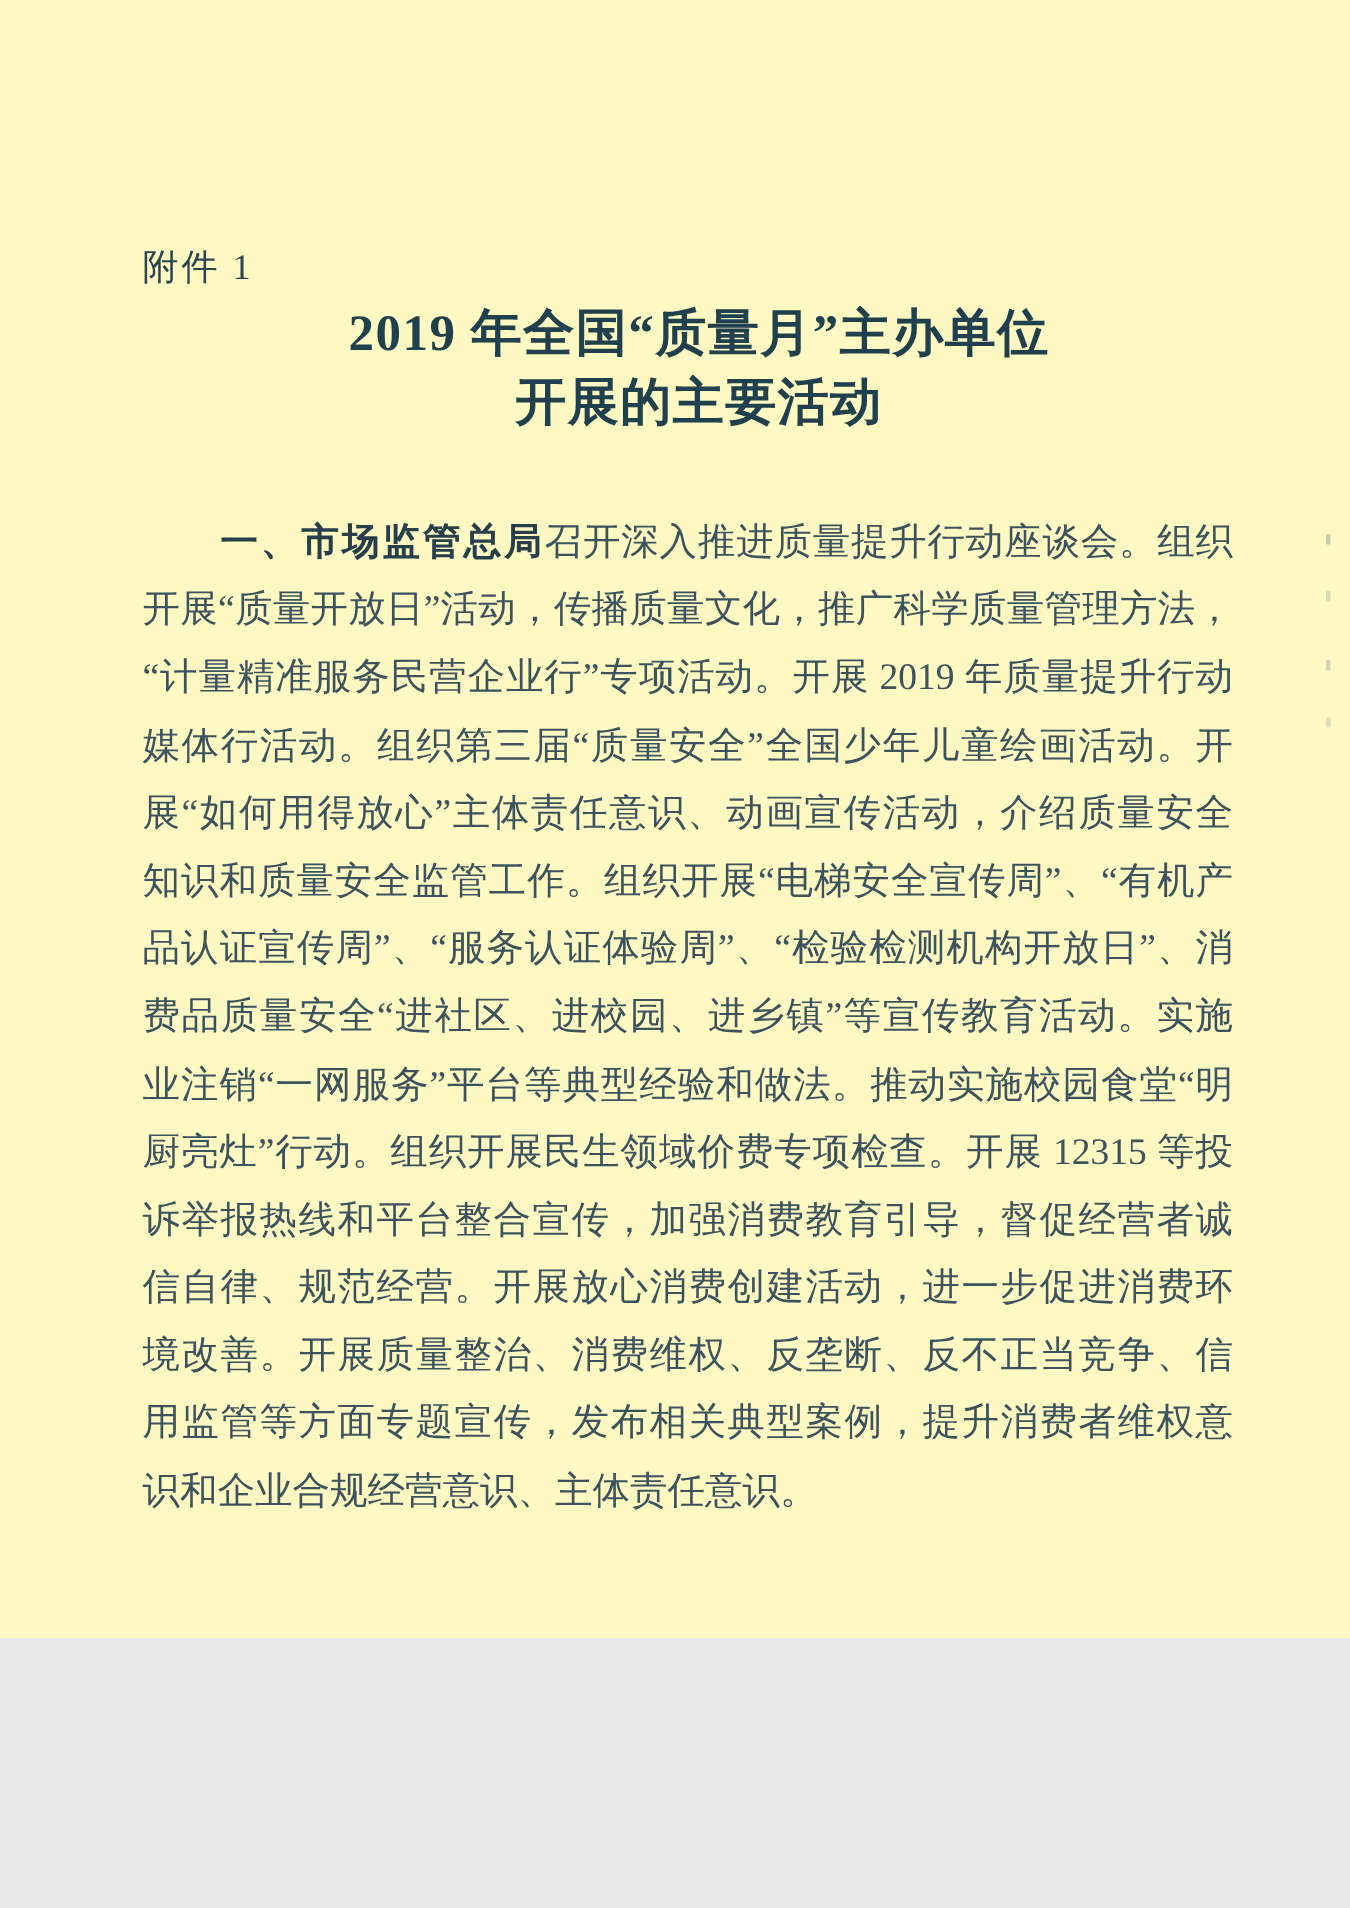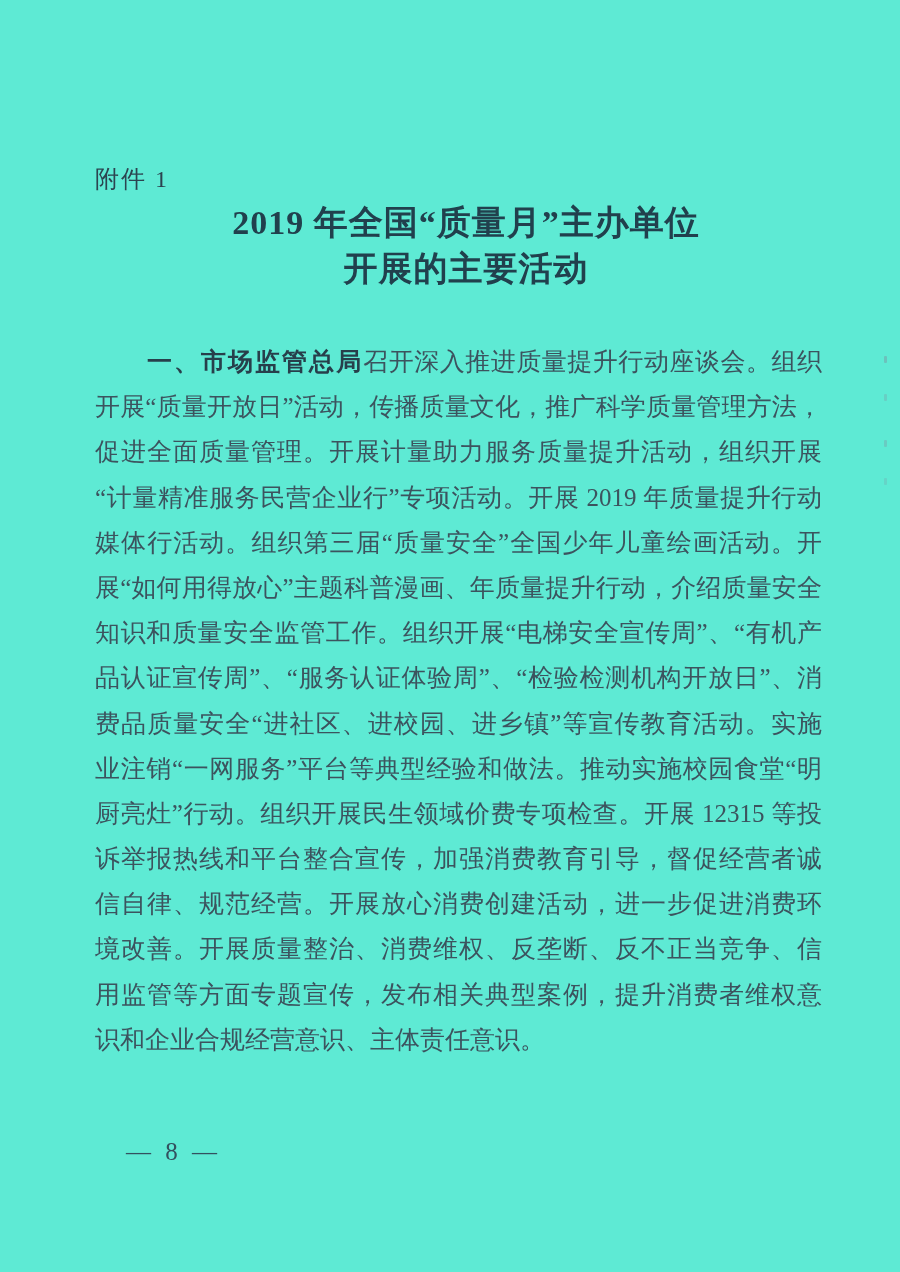--- a/index.html
+++ b/index.html
@@ -3,23 +3,23 @@
 <meta charset="utf-8">
 <style>
   html, body {
     margin: 0;
     padding: 0;
     background: #e8e8e8;
   }
   .page {
     position: relative;
     width: 900px;
-    height: 1272px;
+    height: 1092px;
     margin: 0 auto;
-    background: #5eead4;
+    background: #fef9c3;
     font-family: "Liberation Serif", "DejaVu Serif", serif;
     overflow: hidden;
   }
   .attachment {
     position: absolute;
     left: 95px;
     top: 163px;
     font-size: 24px;
     line-height: 32px;
     color: #2c4450;
@@ -102,24 +102,23 @@
   <div class="attachment">附件 1</div>
 
   <h1 class="title">
     <span class="tline">2019 年全国“质量月”主办单位</span>
     <span class="tline">开展的主要活动</span>
   </h1>
 
   <div class="body-block" id="body-block">
       <div class="line just indent"><b>一、市场监管总局</b>召开深入推进质量提升行动座谈会。组织</div>
       <div class="line just">开展“质量开放日”活动，传播质量文化，推广科学质量管理方法，</div>
-      <div class="line just">促进全面质量管理。开展计量助力服务质量提升活动，组织开展</div>
       <div class="line just">“计量精准服务民营企业行”专项活动。开展 2019 年质量提升行动</div>
       <div class="line just">媒体行活动。组织第三届“质量安全”全国少年儿童绘画活动。开</div>
-      <div class="line just">展“如何用得放心”主题科普漫画、年质量提升行动，介绍质量安全</div>
+      <div class="line just">展“如何用得放心”主体责任意识、动画宣传活动，介绍质量安全</div>
       <div class="line just">知识和质量安全监管工作。组织开展“电梯安全宣传周”、“有机产</div>
       <div class="line just">品认证宣传周”、“服务认证体验周”、“检验检测机构开放日”、消</div>
       <div class="line just">费品质量安全“进社区、进校园、进乡镇”等宣传教育活动。实施</div>
       <div class="line just">业注销“一网服务”平台等典型经验和做法。推动实施校园食堂“明</div>
       <div class="line just">厨亮灶”行动。组织开展民生领域价费专项检查。开展 12315 等投</div>
       <div class="line just">诉举报热线和平台整合宣传，加强消费教育引导，督促经营者诚</div>
       <div class="line just">信自律、规范经营。开展放心消费创建活动，进一步促进消费环</div>
       <div class="line just">境改善。开展质量整治、消费维权、反垄断、反不正当竞争、信</div>
       <div class="line just">用监管等方面专题宣传，发布相关典型案例，提升消费者维权意</div>
       <div class="line">识和企业合规经营意识、主体责任意识。</div>

